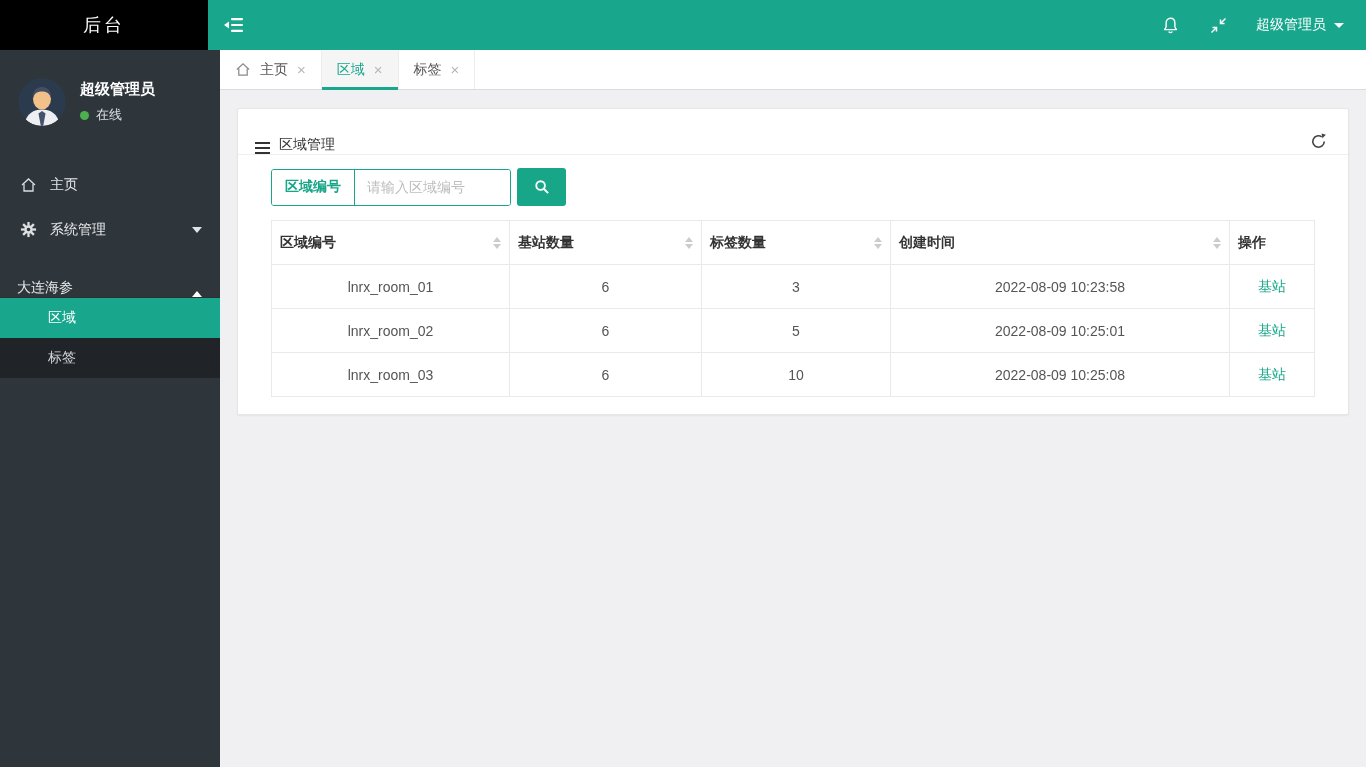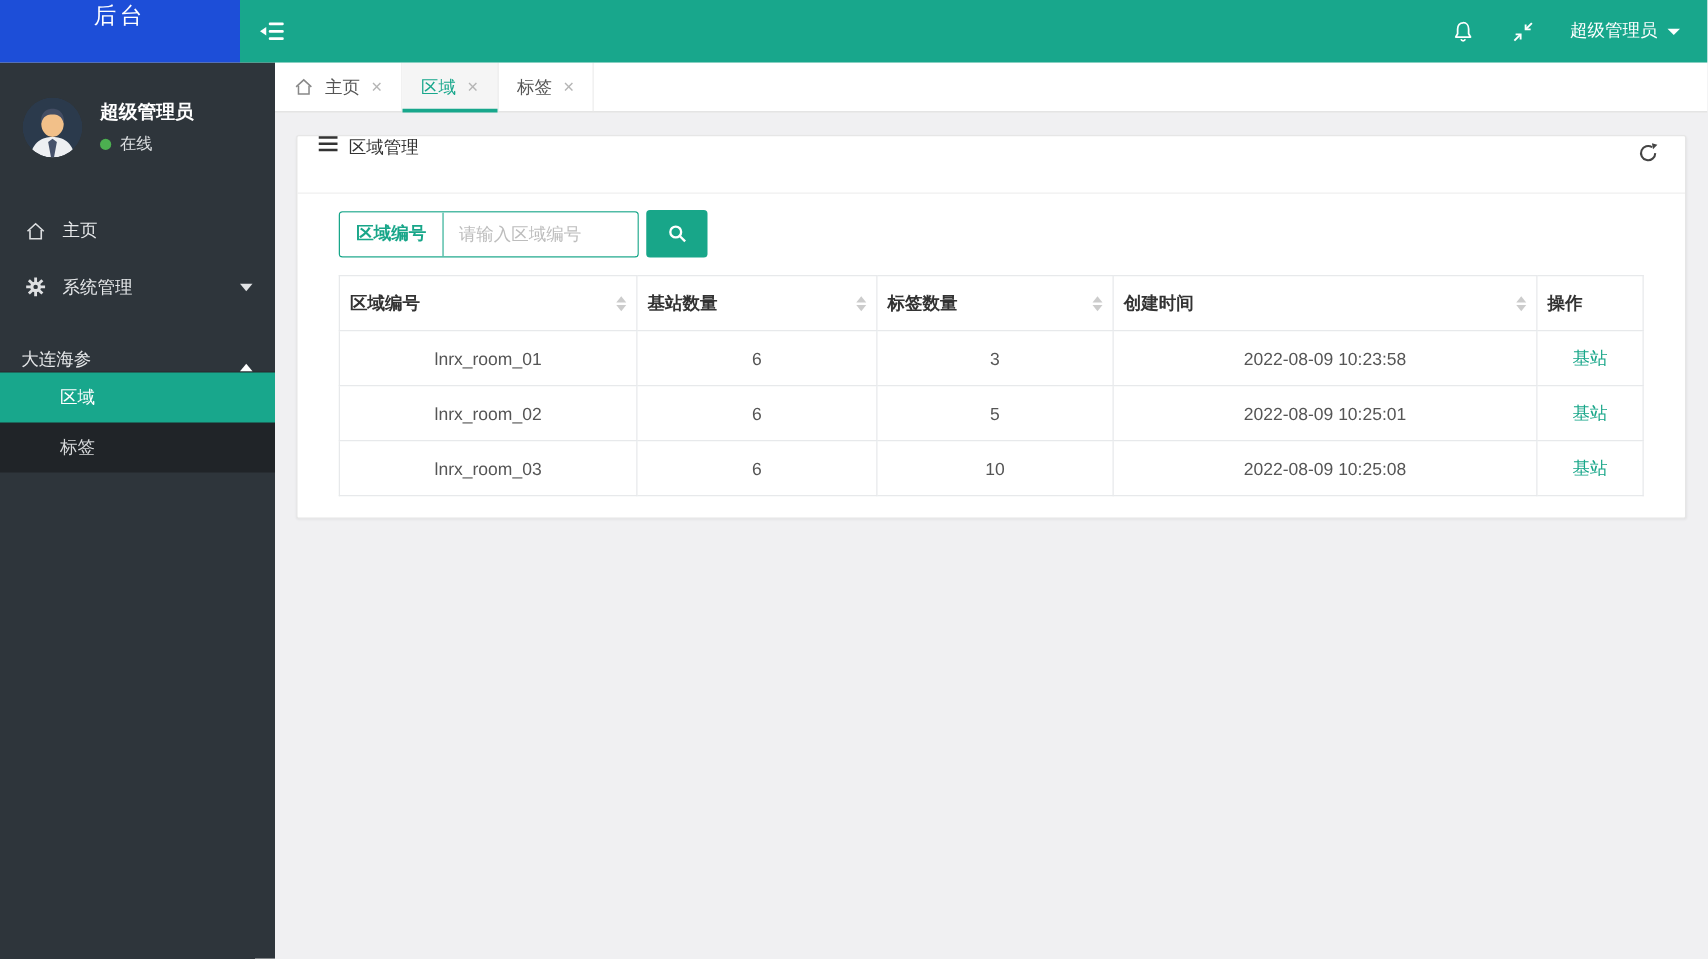--- a/index.html
+++ b/index.html
@@ -2,22 +2,22 @@
 <html><head>
 <meta charset="utf-8">
 <style>
   * { margin:0; padding:0; box-sizing:border-box; }
   html,body { width:1366px; height:767px; }
   body { font-family:"Liberation Sans", sans-serif; background:#F0F0F2; overflow:hidden; }
   .app { position:relative; width:1366px; height:767px; overflow:hidden; }
 
   
   .navbar { position:absolute; top:0; left:0; width:100%; height:50px; display:flex; z-index:5; }
-  .logo { width:192px; height:50px; background:#1d4ed8; color:#fff; font-size:18px;
-          display:flex; justify-content:center; letter-spacing:3px; }
+  .logo { width:208px; height:50px; background:#000000; color:#fff; font-size:18px;
+          display:flex; align-items:center; justify-content:center; letter-spacing:3px; }
   .navbar-main { flex:1; background:#18A78C; display:flex; align-items:center; color:#fff; }
   .toggle-btn { width:52px; height:50px; display:flex; align-items:center; justify-content:center; cursor:pointer; }
   .nav-spacer { flex:1; }
   .nav-icon-btn { width:48px; height:50px; display:flex; align-items:center; justify-content:center; cursor:pointer; }
   .user-dropdown { display:flex; align-items:center; gap:8px; height:50px; padding:0 22px 0 14px; font-size:14px; cursor:pointer; }
   .caret-dn-w { width:0; height:0; border-left:5px solid transparent; border-right:5px solid transparent; border-top:5px solid #fff; }
 
   
   .sidebar { position:absolute; top:50px; left:0; bottom:0; width:220px; background:#2E353B; z-index:4; }
   .user-panel { display:flex; align-items:center; gap:14px; padding:28px 15px 36px 18px; }
@@ -42,21 +42,21 @@
   .tab { position:relative; display:flex; align-items:center; gap:9px; padding:0 15px; font-size:14px;
          color:#555; border-right:1px solid #EDEDED; cursor:pointer; white-space:nowrap; }
   .tab .tab-close { color:#B5B5B5; font-size:15px; line-height:1; cursor:pointer; }
   .tab.active { background:#F5F5F5; color:#18A78C; }
   .tab.active::after { content:""; position:absolute; left:0; right:0; bottom:-1px; height:3px; background:#18A78C; }
   .tab-home-icon { display:flex; color:#777; }
 
   
   .content { position:absolute; top:90px; left:220px; right:0; bottom:0; background:#F0F0F2; padding:18px 17px; overflow:hidden; }
   .card { background:#fff; border:1px solid #E6E6E6; border-radius:2px; box-shadow:0 1px 2px rgba(0,0,0,0.05); }
-  .card-header { height:46px; display:flex; align-items:flex-start; padding:0 17px; border-bottom:1px solid #EFEFEF; }
+  .card-header { height:46px; display:flex; align-items:flex-end; padding:0 17px; border-bottom:1px solid #EFEFEF; }
   .bars-icon { display:flex; flex-direction:column; gap:3px; margin-right:9px; }
   .bars-icon i { display:block; width:15px; height:2px; background:#333; }
   .card-title { font-size:14px; color:#333; }
   .refresh-btn { margin-left:auto; width:26px; height:26px; display:flex; align-items:center; justify-content:center; cursor:pointer; }
 
   .card-body { padding:13px 33px 17px; }
   .search-row { display:flex; align-items:center; margin-bottom:14px; }
   .input-group { display:flex; height:37px; border:1px solid #18A689; border-radius:3px; overflow:hidden; background:#fff; }
   .input-addon { display:flex; align-items:center; padding:0 13px; color:#18A689; font-size:14px; font-weight:bold;
                  border-right:1px solid #18A689; background:#fff; }

